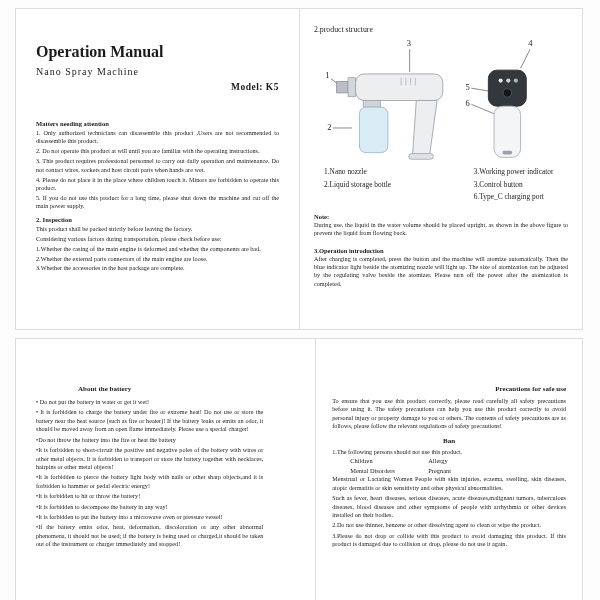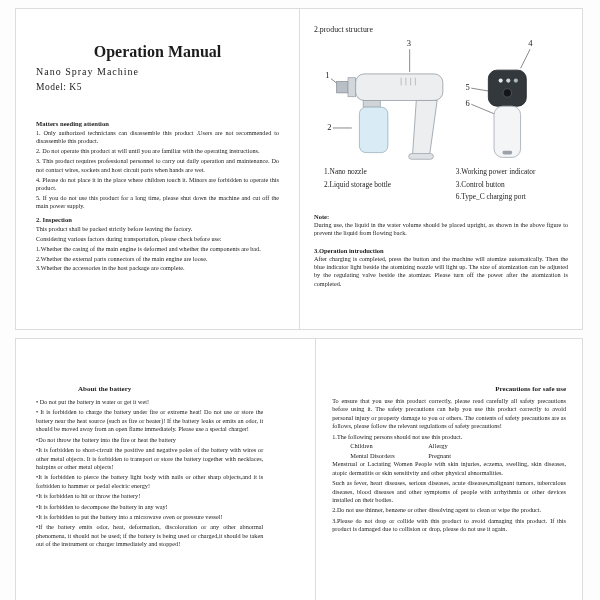--- a/index.html
+++ b/index.html
@@ -13,32 +13,32 @@
     position:absolute; left:15px; width:568px; background:#ffffff;
     border:1px solid #dcdcdc; display:flex; box-sizing:border-box;
   }
   .sheet-top { top:8px; height:322px; }
   .sheet-bottom { top:338px; height:293px;gap:32px; }
   .col { width:50%; box-sizing:border-box; position:relative; overflow:hidden; }
   .col + .col { border-left:1px solid #dcdcdc; }
 
   
   .p1l { padding:0 20px; }
-  .title { margin:34px 0 5px; font-size:16px; font-weight:bold; text-align:center; }
+  .title { margin:34px 0 5px; font-size:16px; font-weight:bold; }
   .subtitle { font-size:10px; text-align:left; letter-spacing:1px; margin-bottom:5px; }
-  .model { font-size:9.5px; text-align:left; letter-spacing:0.5px; }
+  .model { font-size:9.5px; text-align:right; letter-spacing:0.5px;font-weight:bold; }
   .h-small { font-size:6.6px; font-weight:bold; margin:28px 0 2px; }
   .h-small.tight { margin:5px 0 2px; }
   .body p { margin:0 0 1.5px; font-size:6.2px; line-height:1.36; text-align:justify; }
 
   
   .p1r { padding:0 14px; }
   .h-med { font-size:7.8px; font-weight:normal; margin:16px 0 2px; }
   .diagram { display:block; width:244px; height:128px; margin:2px 0 2px 4px; }
-  .legend { display:flex; font-size:7.4px; line-height:1.7; margin:2px 0 8px 10px; }
+  .legend { display:flex; font-size:7.4px; line-height:1.7; margin:2px 0 8px 10px;gap:18px; }
   .legend-col.first { width:54%; }
   .h-tiny { font-size:6.5px; font-weight:bold; margin:9px 0 1px; }
   .para { margin:0; font-size:6.2px; line-height:1.36; text-align:justify; }
 
   
   .p2l { padding:0 20px; }
   .battery-h { font-size:7px; font-weight:bold; margin:46px 0 5px 42px; }
   .p2l .body p { margin:0 0 2px; }
 
   
@@ -163,20 +163,21 @@
         <p>•It is forbidden to decompose the battery in any way!</p>
         <p>•It is forbidden to put the battery into a microwave oven or pressure vessel!</p>
         <p>•If the battery emits odor, heat, deformation, discoloration or any other abnormal phenomena, it should not be used; if the battery is being used or charged,it should be taken out of the instrument or charger immediately and stopped!</p>
       </div>
     </div>
 
     <div class="col p2r">
       <div class="safe-h">Precautions for safe use</div>
       <p class="para mb2">To ensure that you use this product correctly, please read carefully all safety precautions before using it. The safety precautions can help you use this product correctly to avoid personal injury or property damage to you or others. The contents of safety precautions are as follows, please follow the relevant regulations of safety precautions!</p>
 
+      <div class="ban-h">Ban</div>
       <p class="para">1.The following persons should not use this product.</p>
 
       <div class="ban-row">
         <span class="c1">Children</span>
         <span class="c2">Allergy</span>
       </div>
       <div class="ban-row">
         <span class="c1">Mental Disorders</span>
         <span class="c2">Pregnant</span>
       </div>

